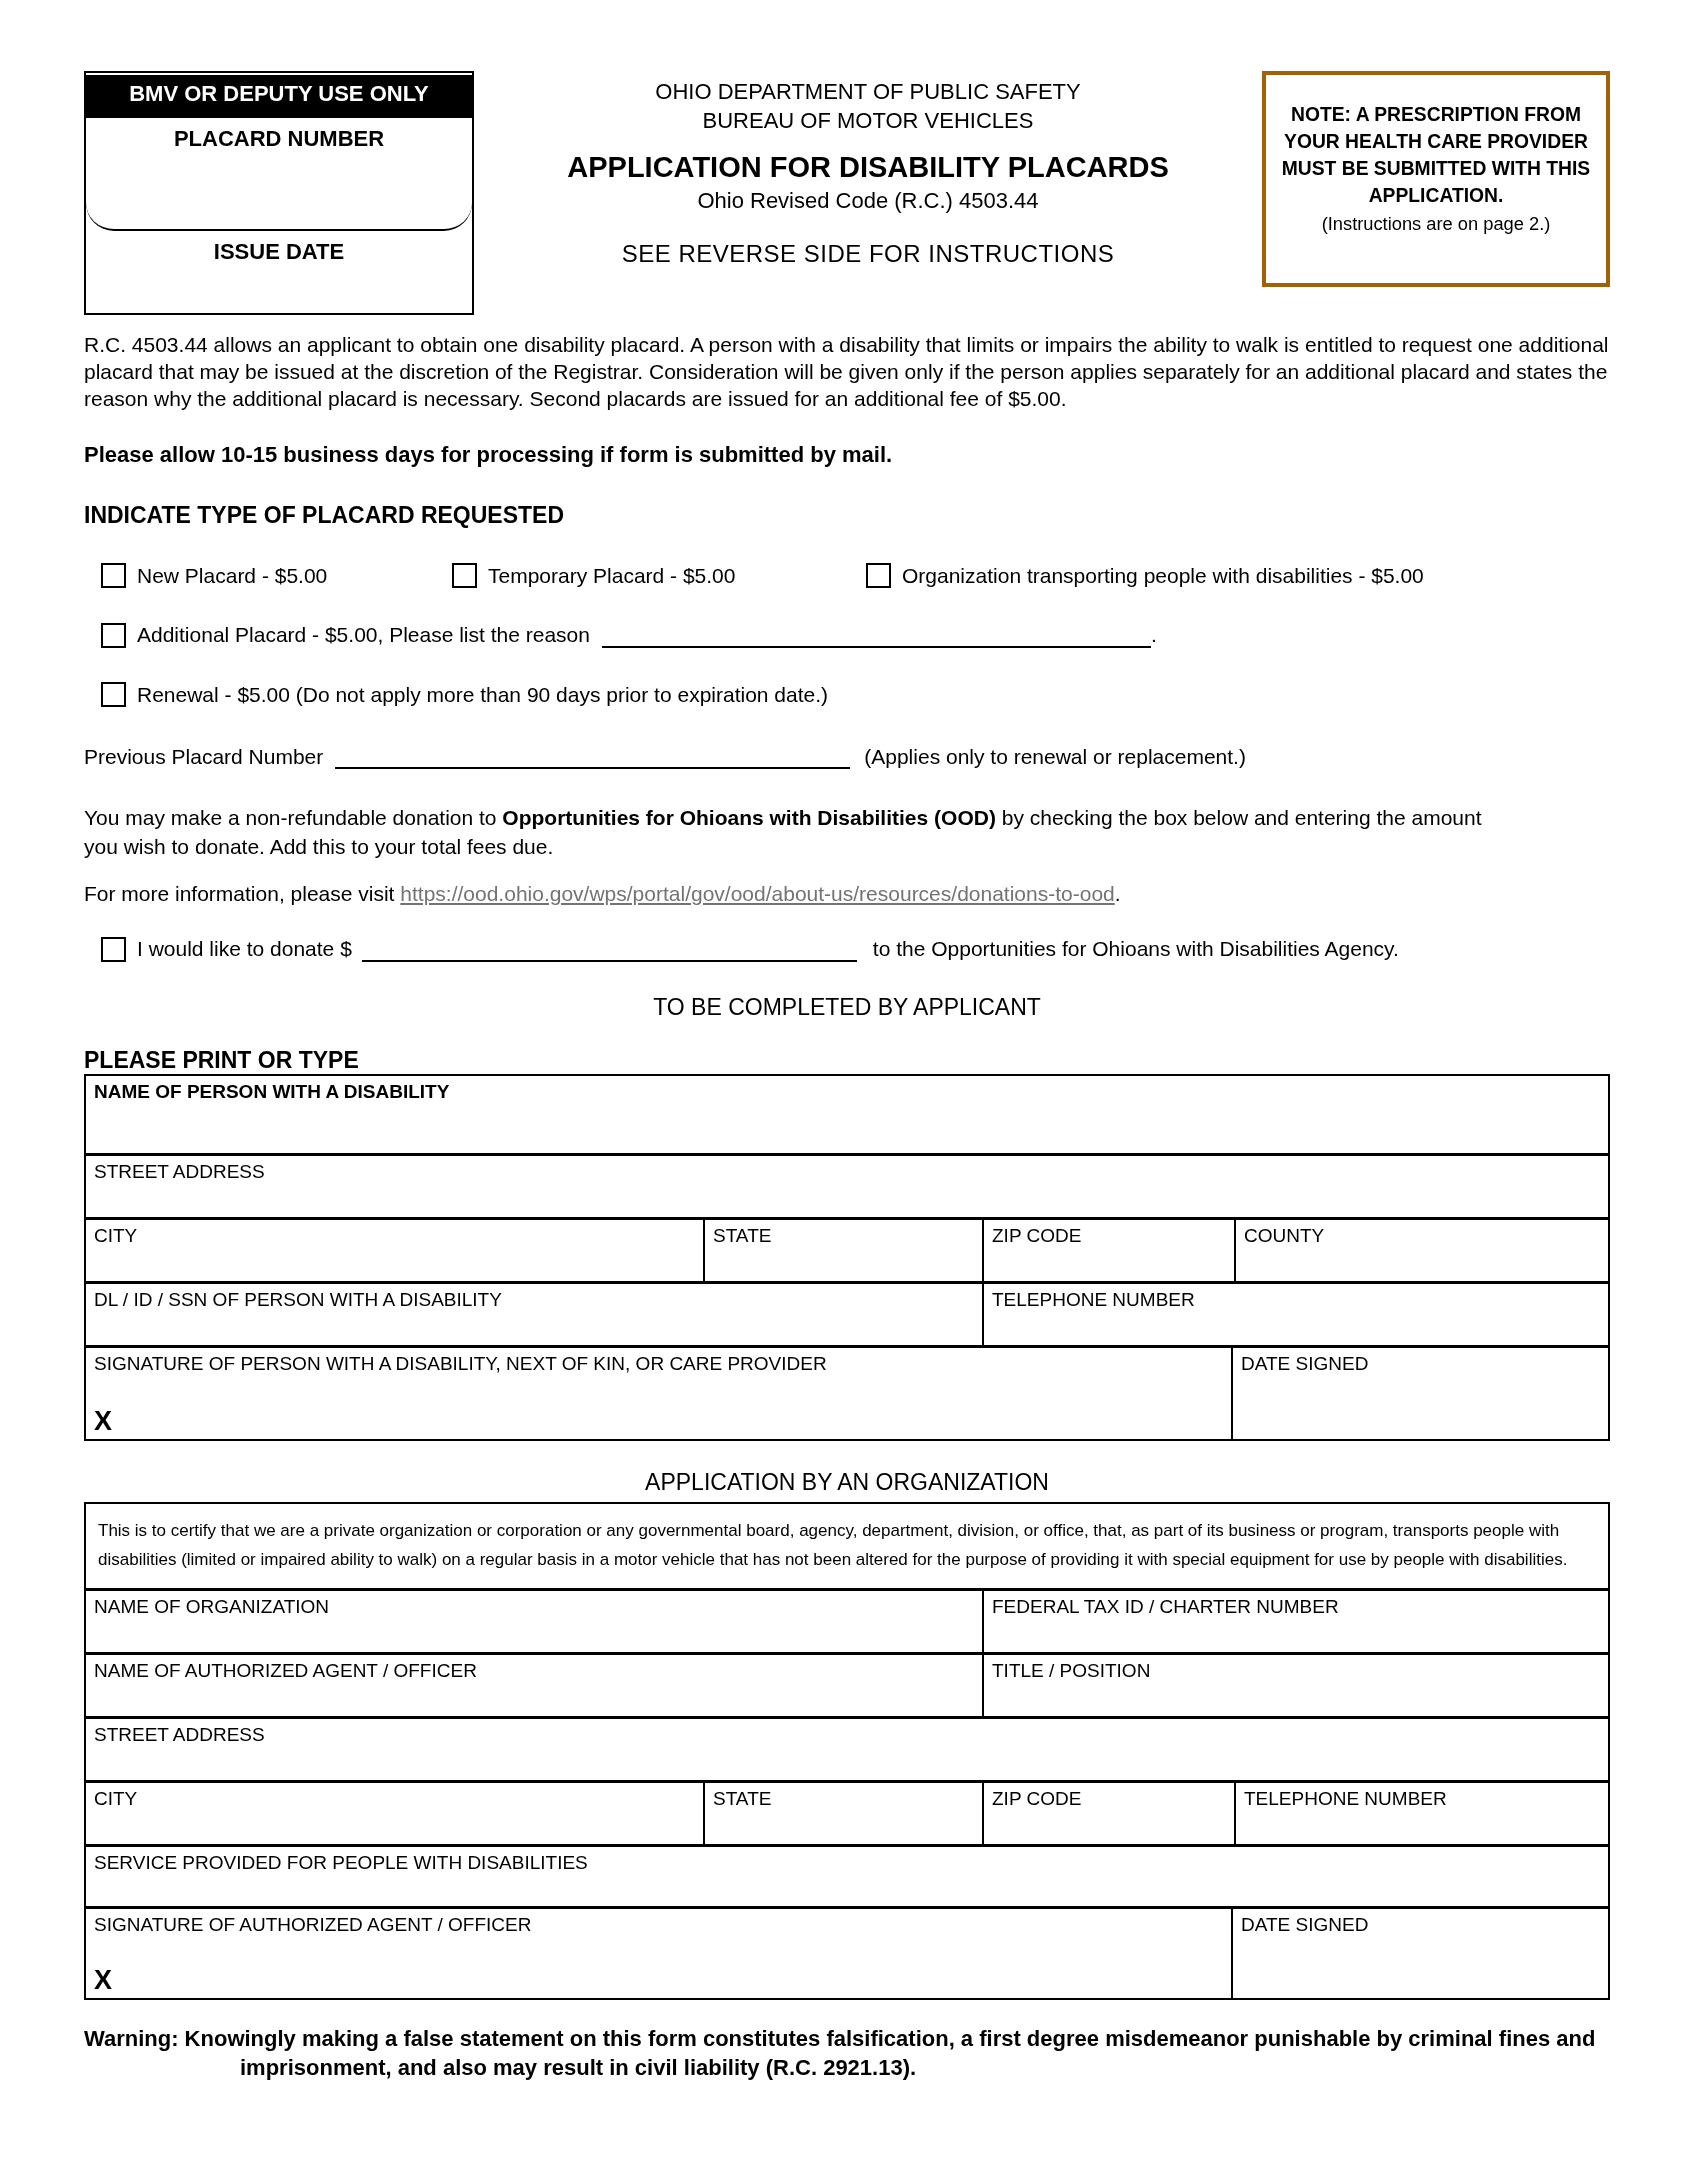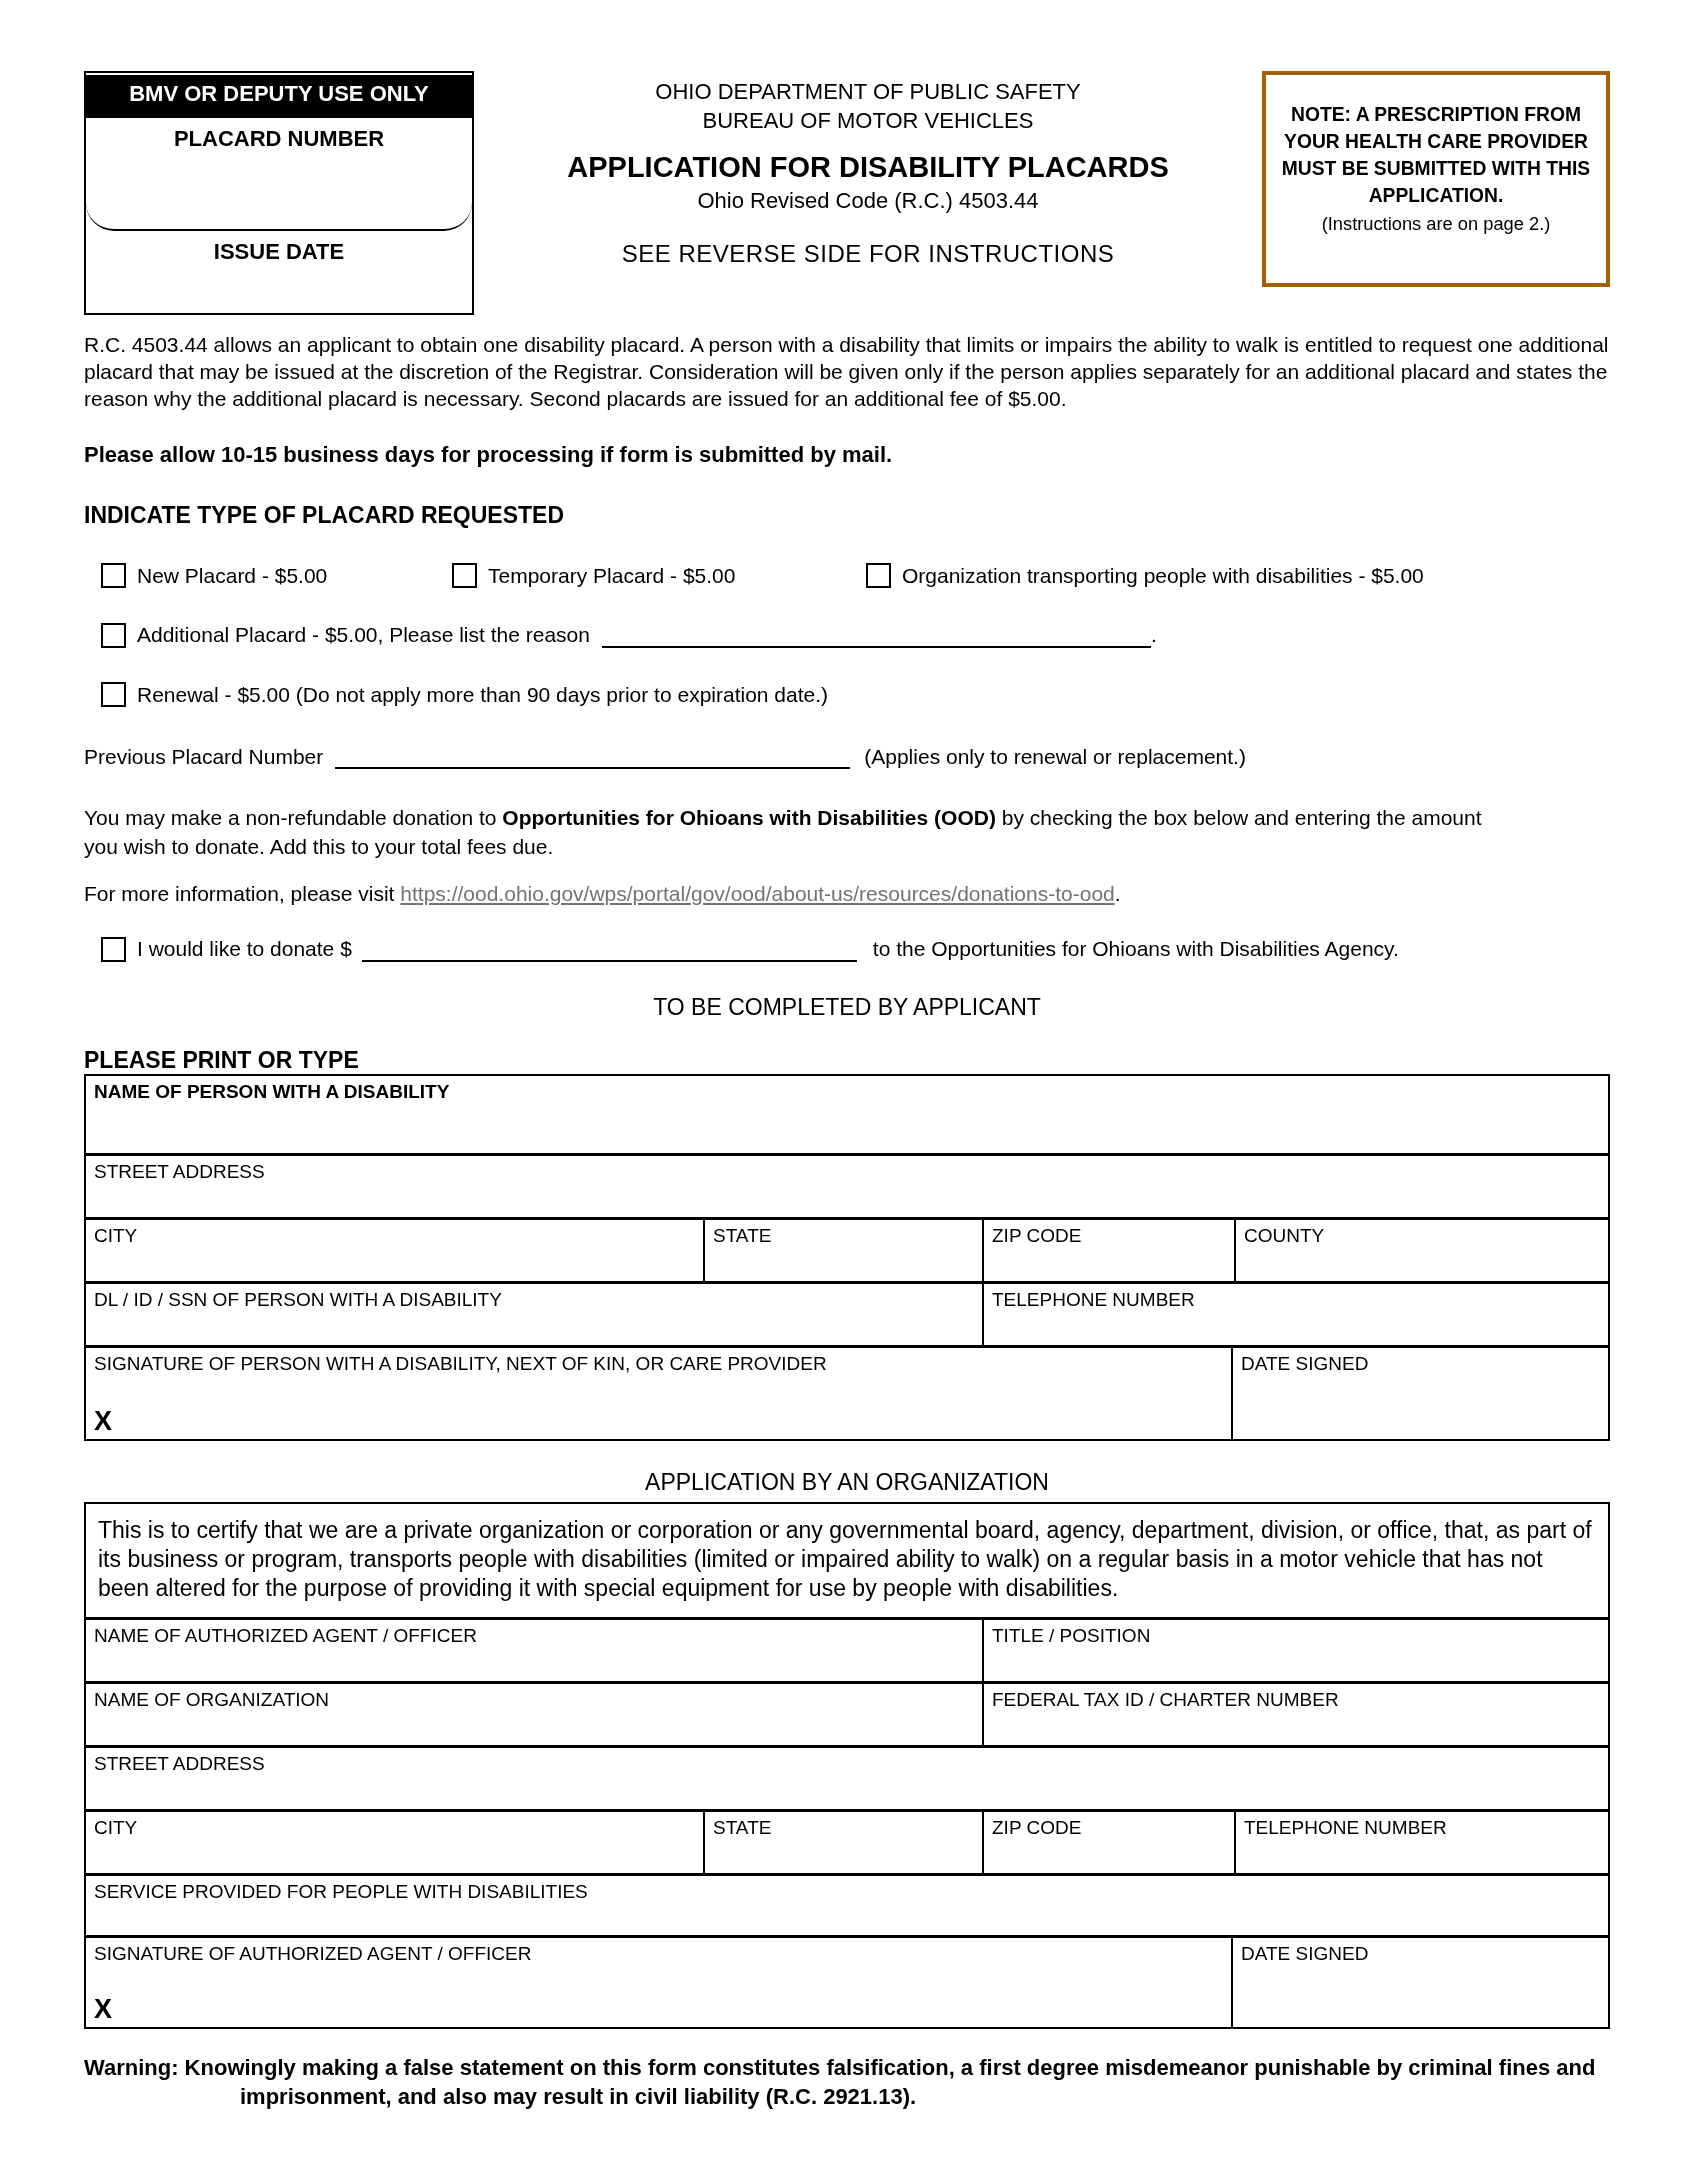--- a/index.html
+++ b/index.html
@@ -52,21 +52,21 @@
   .frow{display:grid;border-top:3px solid #000;}
   .frow:first-child{border-top:none;}
   .fcell{border-left:2px solid #000;padding:4px 8px;box-sizing:border-box;
          display:flex;flex-direction:column;justify-content:space-between;}
   .fcell:first-child{border-left:none;}
   .flbl{font-size:19px;line-height:23px;}
   .r-name{height:77px;font-weight:bold;} .r-street{height:61px;} .r-city{height:61px;grid-template-columns:617px 279px 252px 1fr;}
   .r-dl{height:61px;grid-template-columns:896px 1fr;}
   .r-sig{height:91px;grid-template-columns:1145px 1fr;}
   .sig-x{font-size:27px;font-weight:bold;line-height:27px;}
-  .certify{font-size:23px;line-height:29px;padding:12px 14px 14px 12px;}
+  .certify{font-size:17px;line-height:29px;padding:12px 14px 14px 12px;}
   .org-head{margin-top:28px;}
   .warning{font-size:22px;font-weight:bold;line-height:29px;margin-top:24px;
            max-width:1505px;padding-left:156px;text-indent:-156px;}
 </style>
 </head>
 <body>
 
 <div class="page">
 
   <div class="hdr">
@@ -198,32 +198,32 @@
   </div>
 
   <div class="center-head org-head">APPLICATION BY AN ORGANIZATION</div>
 
   <div class="ftable" style="margin-top:6px;">
     <div class="frow" style="grid-template-columns:1fr;">
       <div class="certify">This is to certify that we are a private organization or corporation or any governmental board, agency, department, division, or office, that, as part of its business or program, transports people with disabilities (limited or impaired ability to walk) on a regular basis in a motor vehicle that has not been altered for the purpose of providing it with special equipment for use by people with disabilities.</div>
     </div>
     <div class="frow r-dl">
       <div class="fcell">
+        <span class="flbl">NAME OF ORGANIZATION</span>
+      </div>
+      <div class="fcell">
+        <span class="flbl">FEDERAL TAX ID / CHARTER NUMBER</span>
+      </div>
+    </div>
+    <div class="frow r-dl">
+      <div class="fcell">
         <span class="flbl">NAME OF AUTHORIZED AGENT / OFFICER</span>
       </div>
       <div class="fcell">
         <span class="flbl">TITLE / POSITION</span>
-      </div>
-    </div>
-    <div class="frow r-dl">
-      <div class="fcell">
-        <span class="flbl">NAME OF ORGANIZATION</span>
-      </div>
-      <div class="fcell">
-        <span class="flbl">FEDERAL TAX ID / CHARTER NUMBER</span>
       </div>
     </div>
     <div class="frow r-street" style="grid-template-columns:1fr;">
       <div class="fcell">
         <span class="flbl">STREET ADDRESS</span>
       </div>
     </div>
     <div class="frow r-city">
       <div class="fcell">
         <span class="flbl">CITY</span>

